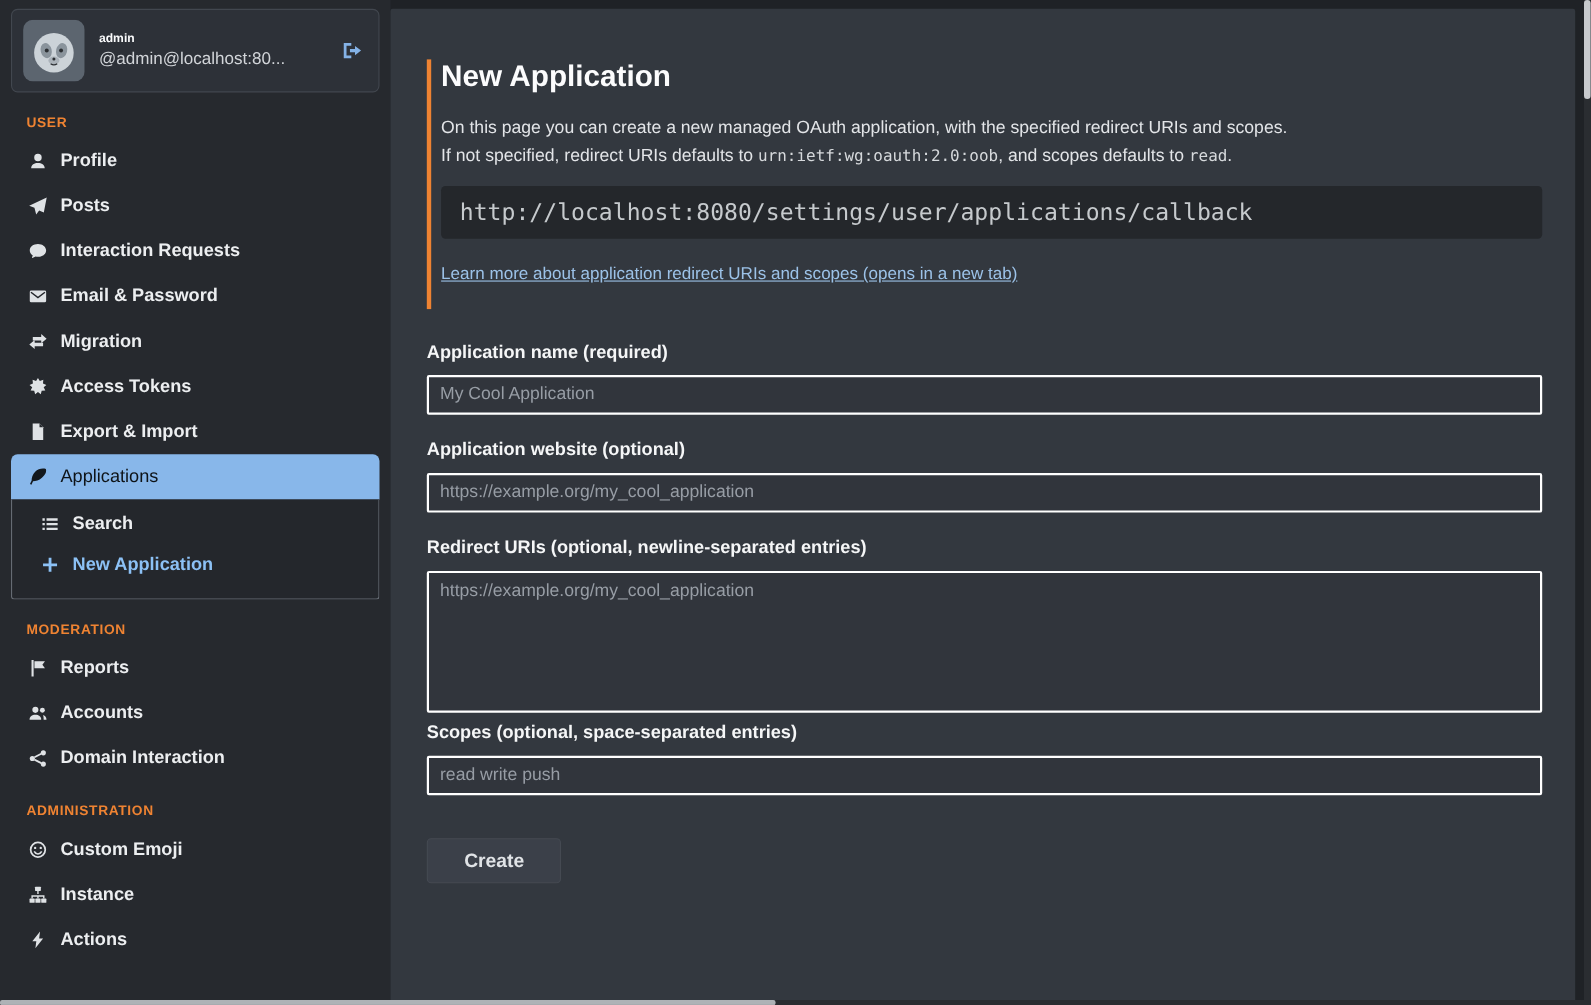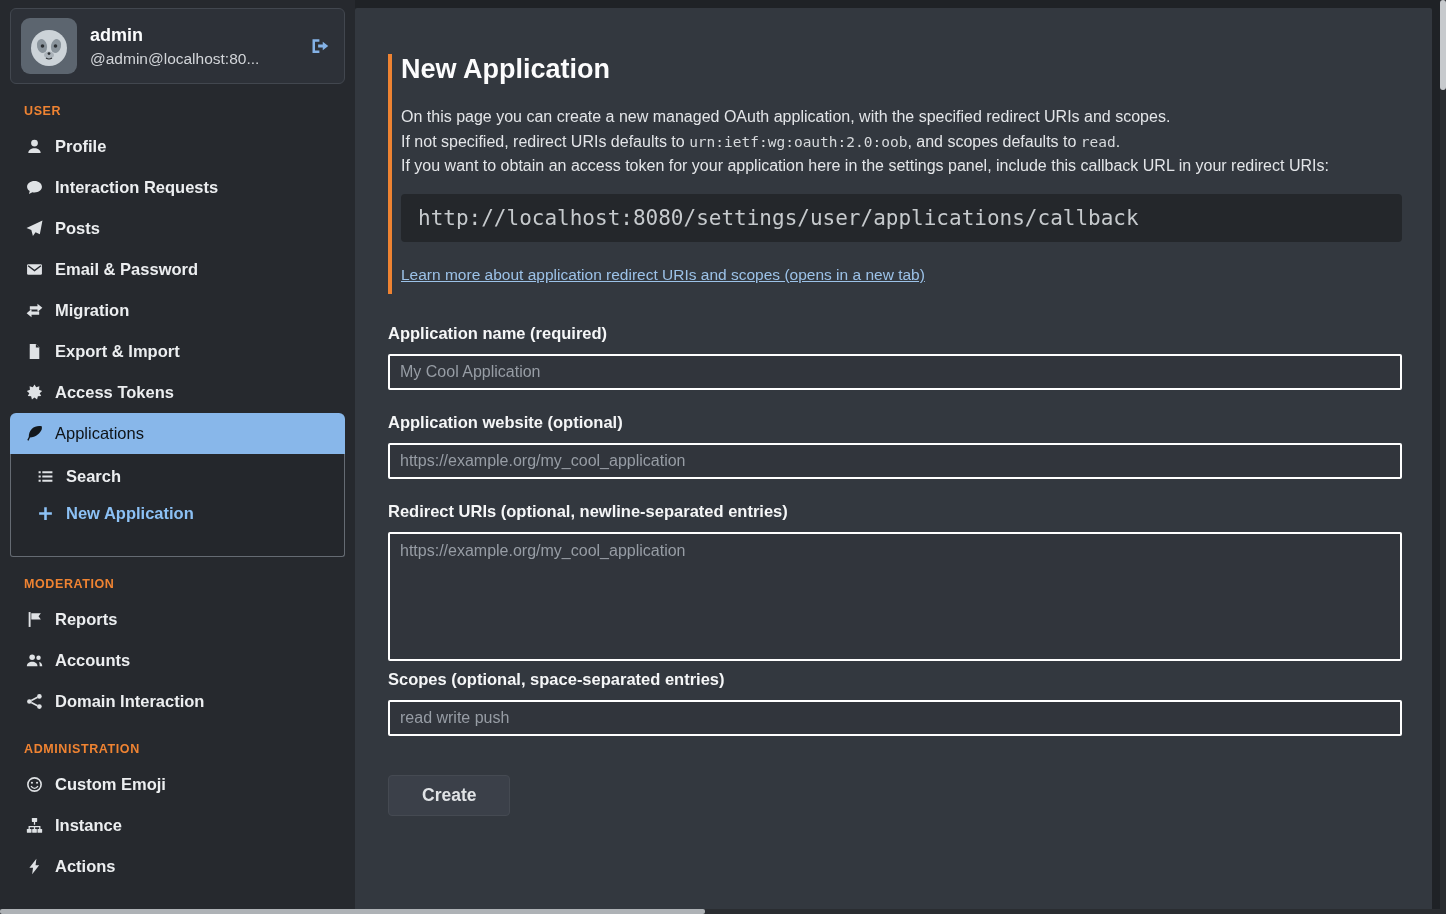--- a/index.html
+++ b/index.html
@@ -16,63 +16,63 @@
   .sidebar {
     width:355px; min-width:355px; height:914px;
     background:#26292e; padding:8px 10px; overflow:hidden;
   }
   .user-card {
     background:#2d3138; border:1px solid #42474f; border-radius:6px;
     display:flex; align-items:center; gap:13px; padding:9px 12px 9px 10px;
   }
   .avatar { width:56px; height:56px; flex:0 0 56px; }
   .user-meta { flex:1; min-width:0; }
-  .user-name { font-weight:bold; font-size:18px; color:#fbfcfd; margin-bottom:4px; }
+  .user-name { font-weight:bold; font-size:11px; color:#fbfcfd; margin-bottom:4px; }
   .user-handle { font-size:15.5px; color:#d2d5d9; white-space:nowrap; overflow:hidden; }
   .logout-btn { background:none; border:none; cursor:pointer; color:#84b2e6; padding:2px; }
 
   .section-label {
     color:#ef8332; font-weight:bold; font-size:12.5px; letter-spacing:.6px;
     margin:20px 4px 8px 14px;
   }
   .nav-item {
     display:flex; align-items:center; gap:11px;
     padding:11px 8px 11px 14px; font-size:16.5px; color:#eceef0;
     cursor:pointer; border-radius:4px;font-weight:bold;
   }
   .nav-item .icon { width:20px; min-width:20px; display:flex; justify-content:center; color:#dfe2e5; }
   .nav-item.active {
     background:#88b7ea; color:#0e1317; font-weight:normal;
     border-radius:6px 6px 0 0; margin:0;
   }
   .nav-item.active .icon { color:#13181d; }
   .submenu {
     border:1px solid #656b73; border-top:none; border-radius:0 0 3px 3px;
-    background:#24272c; padding:4px 0 24px;
+    background:#24272c; padding:4px 0 12px;
   }
   .submenu .nav-item { padding:9px 8px 9px 24px; border-radius:0; }
   .submenu .nav-item.sub-active { color:#8cc1f5; font-weight:bold; }
   .submenu .nav-item.sub-active .icon { color:#8cc1f5; }
 
   
   .main-wrap { flex:1; padding:8px 14px 0 0; }
   .panel {
     background:#33383f; width:1077px; height:906px;
     padding:46px 30px 40px 33px; border-radius:2px; overflow:hidden;
   }
   .header-block { border-left:4px solid #ef8332; padding-left:9px; }
   .page-title { font-size:27px; font-weight:bold; color:#fcfcfd; margin:0 0 20px; }
   .intro { margin:0; font-size:16px; line-height:24.5px; color:#e3e5e8; }
   .inline-code { font-family:"DejaVu Sans Mono", monospace; font-size:14.5px; color:#d6d9dc; }
   .code-block {
     background:#24272b; border-radius:4px; padding:12px 17px;
     font-family:"DejaVu Sans Mono", monospace; font-size:21px; color:#c6cacd;
     margin:15px 0 24px; white-space:nowrap; overflow:hidden;
   }
-  .learn-link { color:#9cc2e8; font-size:15.5px; text-decoration:underline; cursor:pointer; display:inline-block; margin-bottom:10px; }
+  .learn-link { color:#9cc2e8; font-size:15.5px; text-decoration:underline; cursor:pointer; display:inline-block; margin-bottom:22px; }
 
   .form { margin-top:30px; }
   .field-label { display:block; font-weight:bold; font-size:16.5px; color:#f5f6f7; margin:0 0 11px; }
   .text-input, .text-area {
     width:1014px; background:#31353c; border:2px solid #ffffff; border-radius:2px;
     color:#cfd3d8; font-size:16px; font-family:"Liberation Sans", sans-serif;
     padding:8px 10px; outline:none;
   }
   .text-input { height:36px; margin-bottom:23px; }
   .text-input::placeholder, .text-area::placeholder { color:#979da5; opacity:1; }
@@ -135,33 +135,33 @@
         <svg viewBox="0 0 16 16" width="17" height="17" fill="currentColor">
             <path d="M8 8a3.2 3.2 0 1 0 0-6.4A3.2 3.2 0 0 0 8 8zm0 1.6c-3.1 0-5.8 1.6-5.8 4.4h11.6c0-2.8-2.7-4.4-5.8-4.4z"></path>
           </svg>
       </span>
       <span class="nav-label">Profile</span>
     </div>
 
     <div class="nav-item">
       <span class="icon">
         <svg viewBox="0 0 16 16" width="17" height="17" fill="currentColor">
+            <path d="M15.5.5.5 7.5l4.5 1.8L6.5 15l2.5-3.4 4 1.7z"></path>
+          </svg>
+      </span>
+      <span class="nav-label">Posts</span>
+    </div>
+
+    <div class="nav-item">
+      <span class="icon">
+        <svg viewBox="0 0 16 16" width="17" height="17" fill="currentColor">
             <path d="M8 1.8c-3.9 0-7 2.4-7 5.4 0 1.7 1 3.2 2.5 4.2L2.8 14l3.2-1.5c.6.1 1.3.2 2 .2 3.9 0 7-2.4 7-5.4s-3.1-5.5-7-5.5z"></path>
           </svg>
       </span>
       <span class="nav-label">Interaction Requests</span>
-    </div>
-
-    <div class="nav-item">
-      <span class="icon">
-        <svg viewBox="0 0 16 16" width="17" height="17" fill="currentColor">
-            <path d="M15.5.5.5 7.5l4.5 1.8L6.5 15l2.5-3.4 4 1.7z"></path>
-          </svg>
-      </span>
-      <span class="nav-label">Posts</span>
     </div>
 
     <div class="nav-item">
       <span class="icon">
         <svg viewBox="0 0 16 16" width="17" height="17" fill="currentColor">
             <rect x="1" y="3" width="14" height="10" rx="1.2"></rect>
             <path d="M2 4.4 8 9l6-4.6" fill="none" stroke="#26292e" stroke-width="1.3"></path>
           </svg>
       </span>
       <span class="nav-label">Email &amp; Password</span>
@@ -172,34 +172,34 @@
         <svg viewBox="0 0 16 16" width="17" height="17" fill="currentColor">
             <path d="M10.8 1.6 15.4 5.5 10.8 9.4V7H3.6V4h7.2zM5.2 6.6.6 10.5l4.6 3.9V12h7.2V9H5.2z"></path>
           </svg>
       </span>
       <span class="nav-label">Migration</span>
     </div>
 
     <div class="nav-item">
       <span class="icon">
         <svg viewBox="0 0 16 16" width="17" height="17" fill="currentColor">
+            <path d="M8 .5l1.6 2.6 3-.9-.3 3.1 2.9 1.2-2.3 2.1 1.4 2.8-3.1.2-.8 3-2.4-2-2.4 2-.8-3-3.1-.2 1.4-2.8L.8 6.5l2.9-1.2-.3-3.1 3 .9z"></path>
+          </svg>
+      </span>
+      <span class="nav-label">Access Tokens</span>
+    </div>
+
+    <div class="nav-item">
+      <span class="icon">
+        <svg viewBox="0 0 16 16" width="17" height="17" fill="currentColor">
             <path d="M3.5 1h5.8l3.2 3.2V15H3.5z"></path>
             <path d="M9.3 1v3.2h3.2" fill="#26292e"></path>
           </svg>
       </span>
       <span class="nav-label">Export &amp; Import</span>
-    </div>
-
-    <div class="nav-item">
-      <span class="icon">
-        <svg viewBox="0 0 16 16" width="17" height="17" fill="currentColor">
-            <path d="M8 .5l1.6 2.6 3-.9-.3 3.1 2.9 1.2-2.3 2.1 1.4 2.8-3.1.2-.8 3-2.4-2-2.4 2-.8-3-3.1-.2 1.4-2.8L.8 6.5l2.9-1.2-.3-3.1 3 .9z"></path>
-          </svg>
-      </span>
-      <span class="nav-label">Access Tokens</span>
     </div>
 
     <div class="nav-item active">
       <span class="icon">
         <svg viewBox="0 0 16 16" width="17" height="17" fill="currentColor">
             <path d="M14.8 1.2c-3.2-.8-6.8 0-9.2 2.4C3.2 6 2.6 9 2.6 11.2l-1.4 3 1.2.6 1.4-3c2.2 0 5.2-.6 7.6-3 2.4-2.4 4.2-4.4 3.4-7.6z"></path>
           </svg>
       </span>
       <span class="nav-label">Applications</span>
     </div>
@@ -299,21 +299,20 @@
   <div class="main-wrap">
     <main class="panel">
 
       <div class="header-block">
         <h1 class="page-title">New Application</h1>
 
         <p class="intro">On this page you can create a new managed OAuth application, with the specified redirect URIs and scopes.</p>
 
         <p class="intro"><span>If not specified, redirect URIs defaults to </span><code class="inline-code">urn:ietf:wg:oauth:2.0:oob</code><span>, and scopes defaults to </span><code class="inline-code">read</code><span>.</span></p>
 
-        <p class="intro">If you want to obtain an access token for your application here in the settings panel, include this callback URL in your redirect URIs:</p>
 
         <div class="code-block">http://localhost:8080/settings/user/applications/callback</div>
 
         <a class="learn-link">Learn more about application redirect URIs and scopes (opens in a new tab)</a>
       </div>
 
       <form class="form">
 
         <label class="field-label">Application name (required)</label>
         <input class="text-input" type="text" placeholder="My Cool Application" style="">

